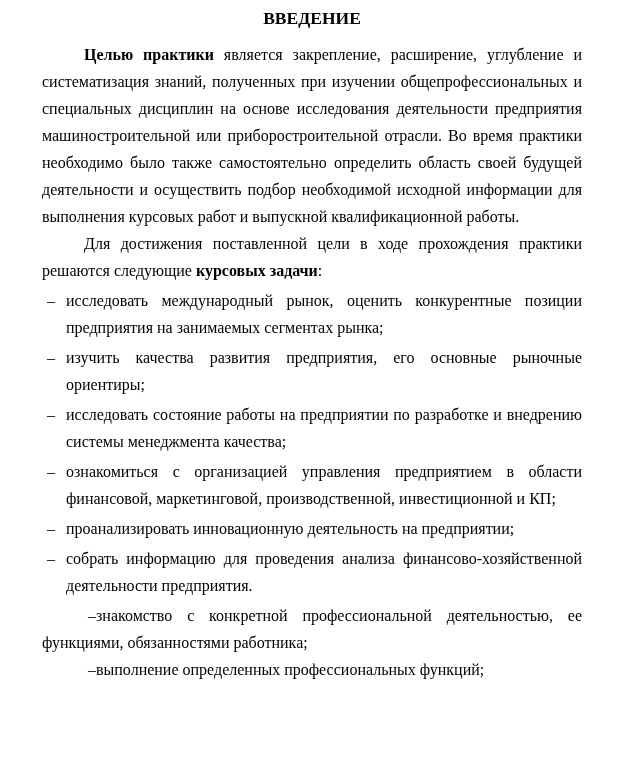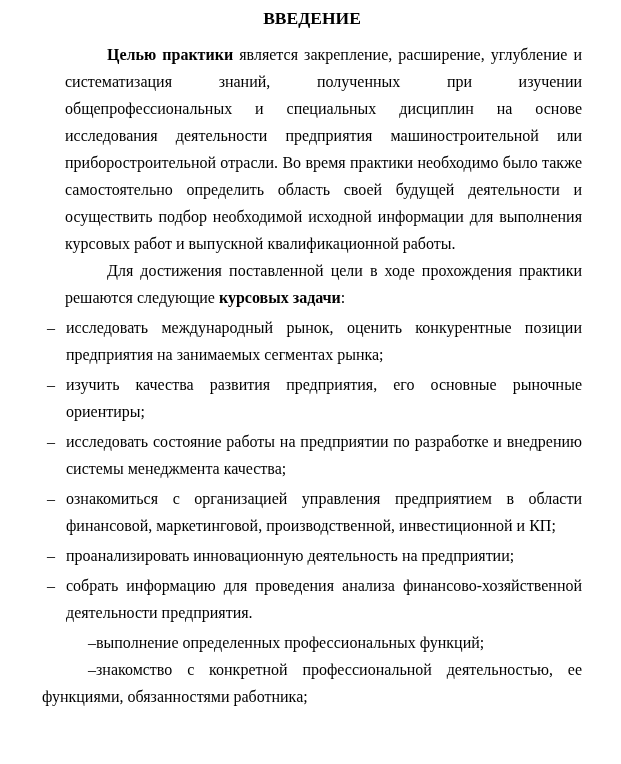--- a/index.html
+++ b/index.html
@@ -26,21 +26,20 @@
     font-size: 17.5px;
     font-weight: bold;
     line-height: 27px;
   }
   .para {
     margin: 0;
     text-align: justify;
   }
   .para.first-indent {
     text-indent: 42px;
-    margin-left: 23px;
   }
   .task-list {
     margin: 2px 0 0 0;
   }
   .task {
     display: flex;
     margin: 3px 0;
   }
   .task .marker {
     flex: none;
@@ -98,18 +97,18 @@
     </div>
 
     <div class="task">
       <span class="marker">–</span>
       <span class="task-text">собрать информацию для проведения анализа финансово-хозяйственной деятельности предприятия.</span>
     </div>
 
   </div>
 
 
+  <p class="method-para">–знакомство с конкретной профессиональной деятельностью, ее функциями, обязанностями работника;</p>
+
   <p class="method-para">–выполнение определенных профессиональных функций;</p>
-
-  <p class="method-para">–знакомство с конкретной профессиональной деятельностью, ее функциями, обязанностями работника;</p>
 
 
 </div>
 
 </body></html>

